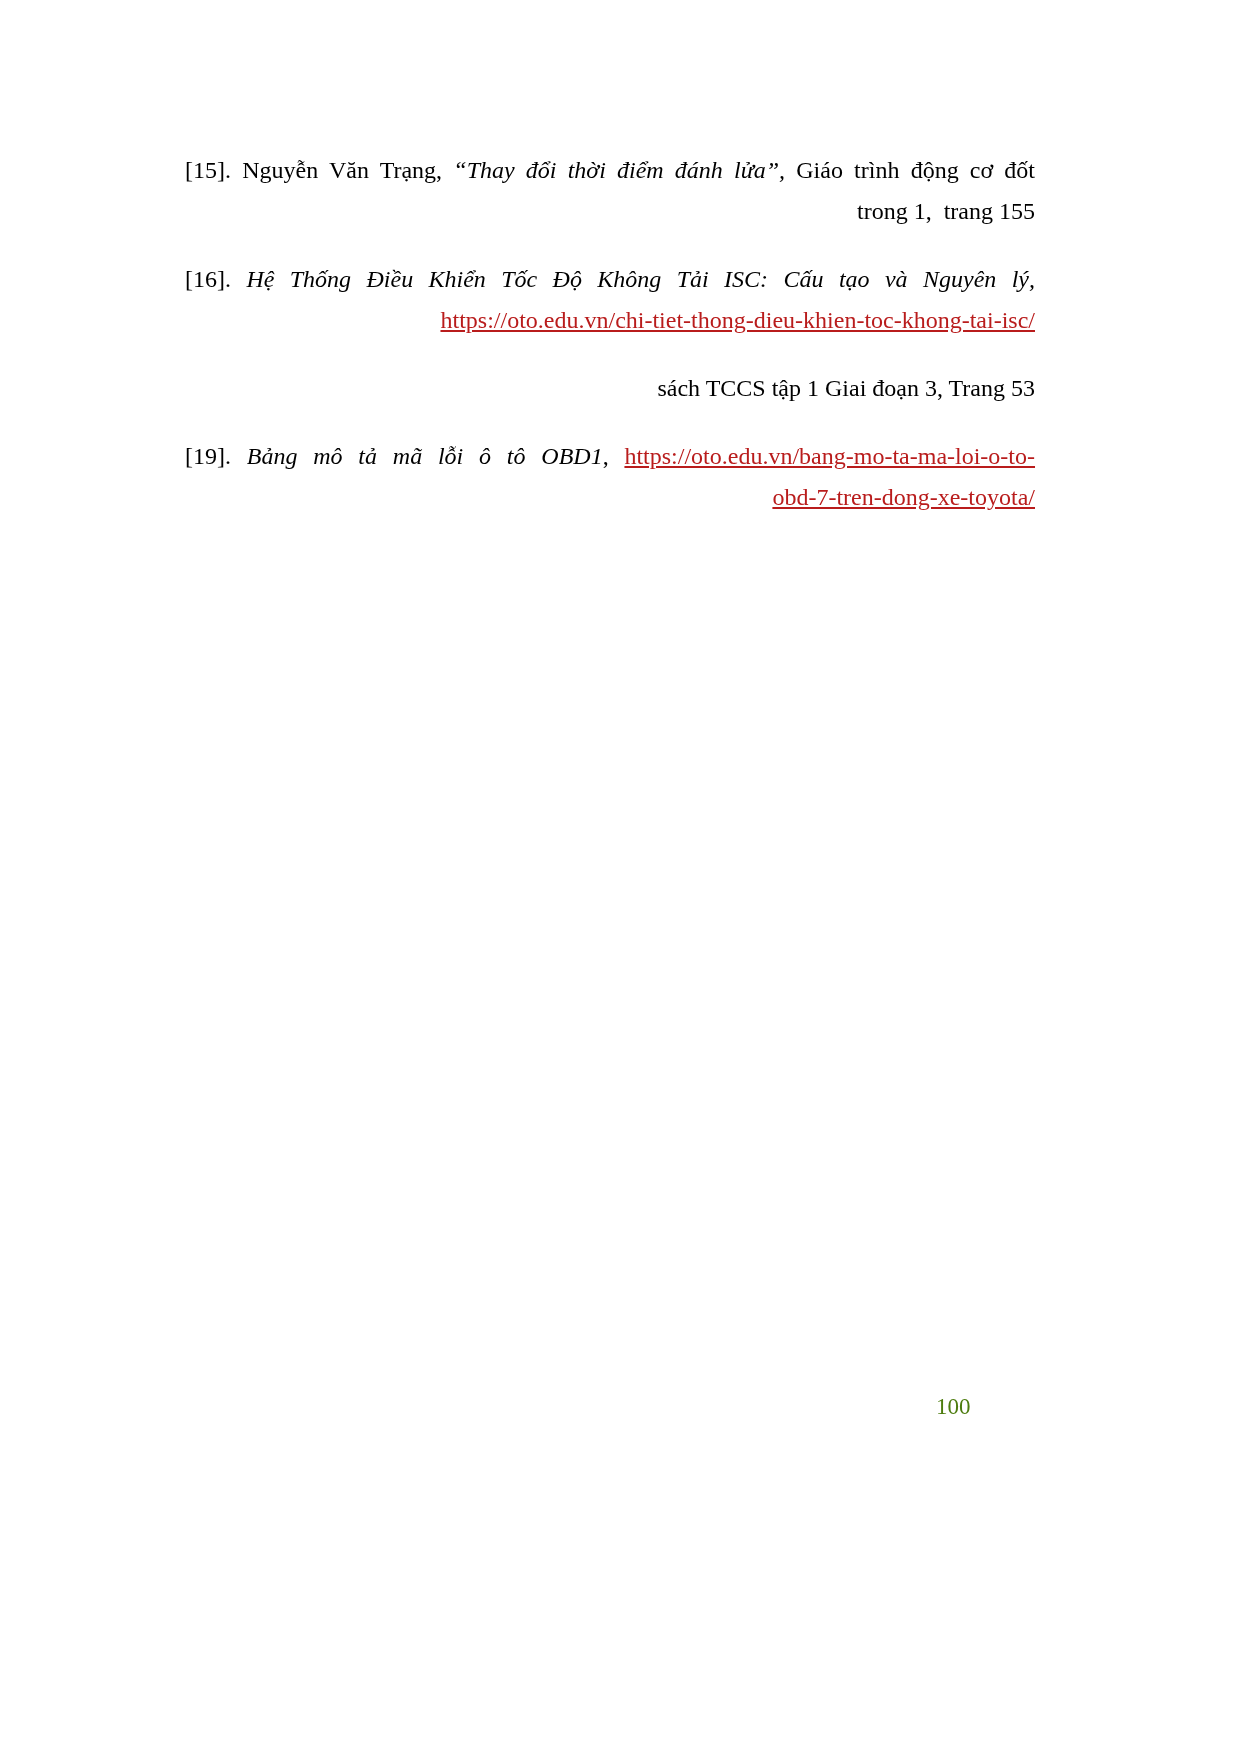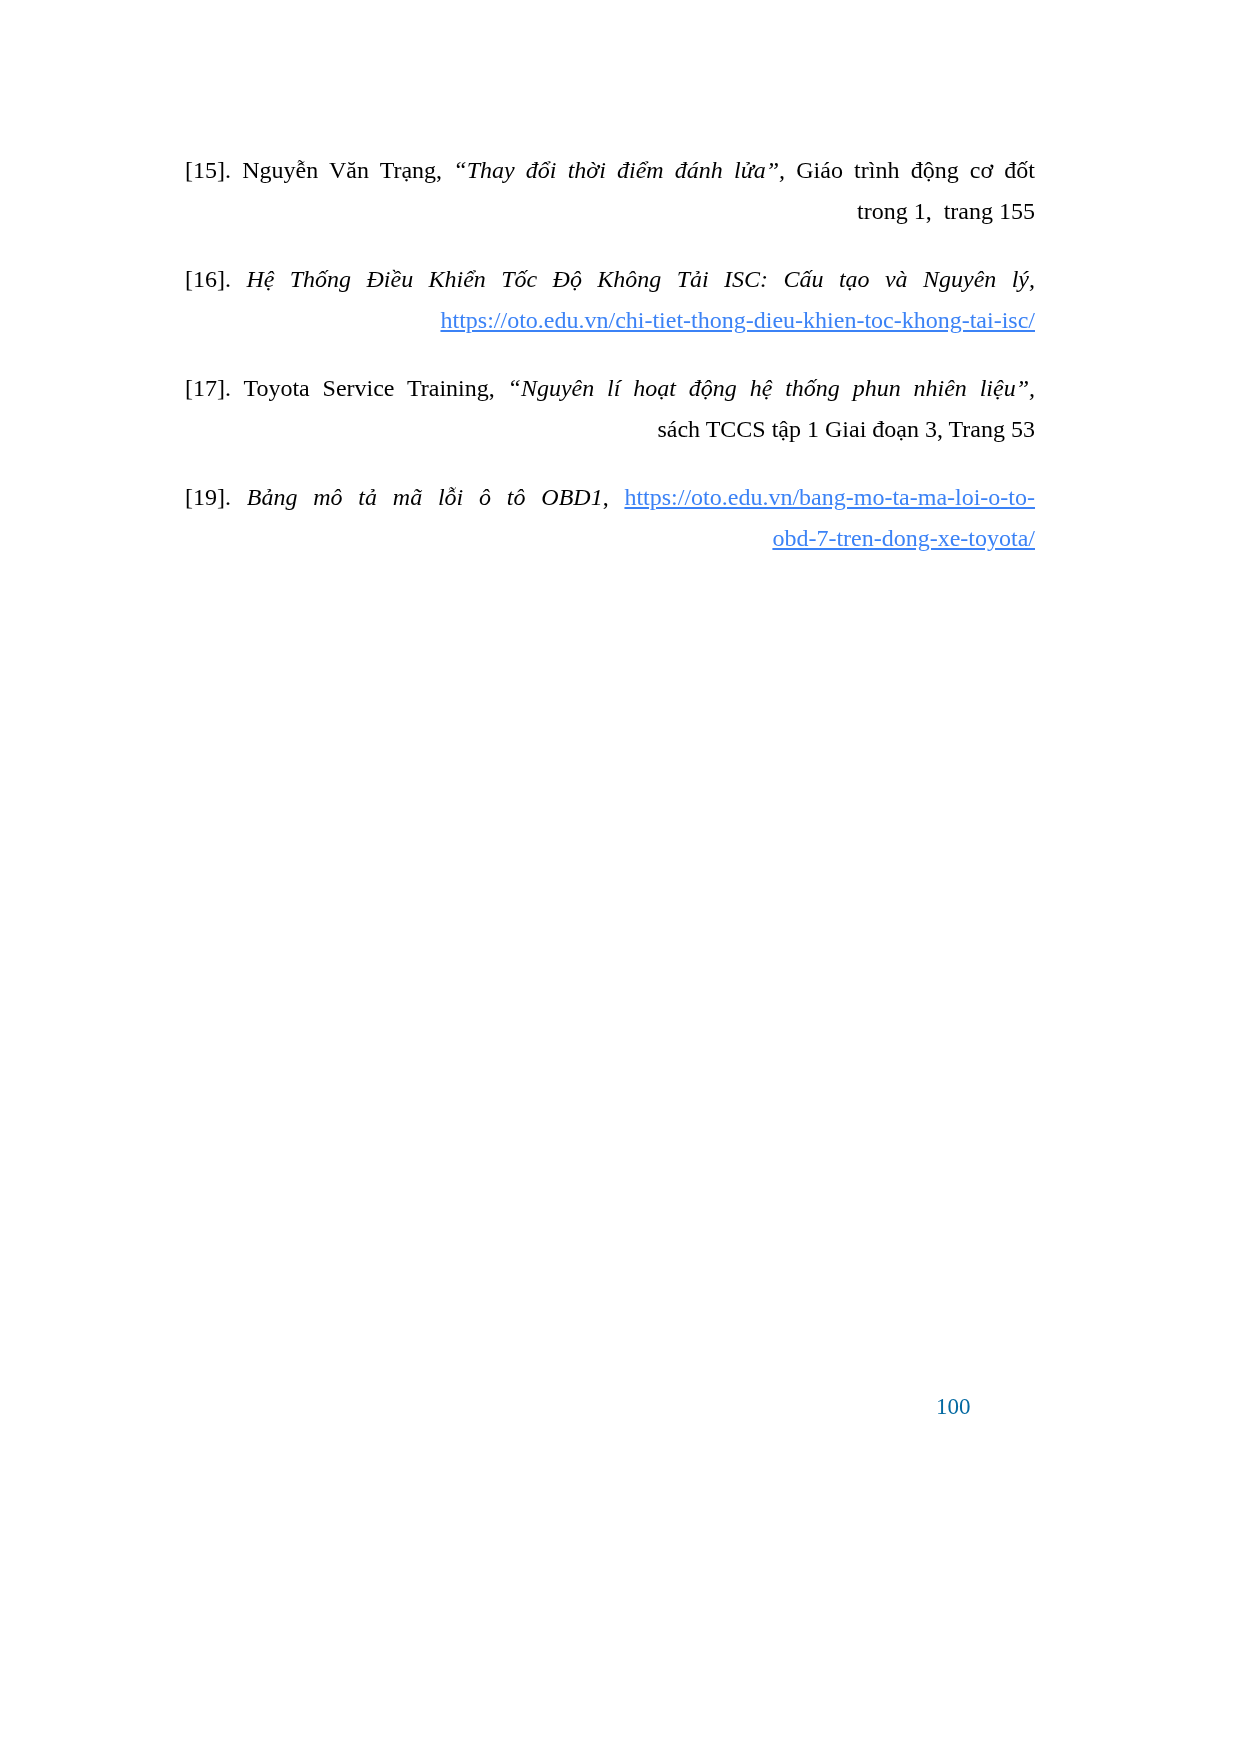--- a/index.html
+++ b/index.html
@@ -36,50 +36,49 @@
     text-align-last: justify;
   }
   .ln.left {
     text-align: right;
   }
   .seg { white-space: pre-wrap; }
   .italic {
     font-style: italic;
   }
   a.link {
-    color: #3b82f6;
+    color: #b91c1c;
     text-decoration: underline;
     cursor: pointer;
   }
   .page-number {
     position: absolute;
     left: 936px;
     top: 1394px;
     font-size: 23px;
-    color: #0369a1;
+    color: #4d7c0f;
   }
 </style>
 </head>
 <body>
 
 <div class="page">
   <div class="content">
 
     <p class="ref">
         <span class="ln justify"><span class="seg">[15]. Nguyễn Văn Trạng, </span><span class="seg italic">“Thay đổi thời điểm đánh lửa”,</span><span class="seg"> Giáo trình động cơ đốt</span></span>
         <span class="ln left"><span class="seg">trong 1,&nbsp; trang 155</span></span>
       </p>
 
     <p class="ref">
         <span class="ln justify"><span class="seg">[16]. </span><span class="seg italic">Hệ Thống Điều Khiển Tốc Độ Không Tải ISC: Cấu tạo và Nguyên lý,</span></span>
         <span class="ln left"><a class="seg link" href="#">https://oto.edu.vn/chi-tiet-thong-dieu-khien-toc-khong-tai-isc/</a></span>
       </p>
 
     <p class="ref">
-        <span class="ln justify"><span class="seg">[17]. Toyota Service Training, </span><span class="seg italic">“Nguyên lí hoạt động hệ thống phun nhiên liệu”,</span></span>
         <span class="ln left"><span class="seg">sách TCCS tập 1 Giai đoạn 3, Trang 53</span></span>
       </p>
 
     <p class="ref">
         <span class="ln justify"><span class="seg">[19]. </span><span class="seg italic">Bảng mô tả mã lỗi ô tô OBD1</span><span class="seg">, </span><a class="seg link" href="#">https://oto.edu.vn/bang-mo-ta-ma-loi-o-to-</a></span>
         <span class="ln left"><a class="seg link" href="#">obd-7-tren-dong-xe-toyota/</a></span>
       </p>
 
   </div>
 

